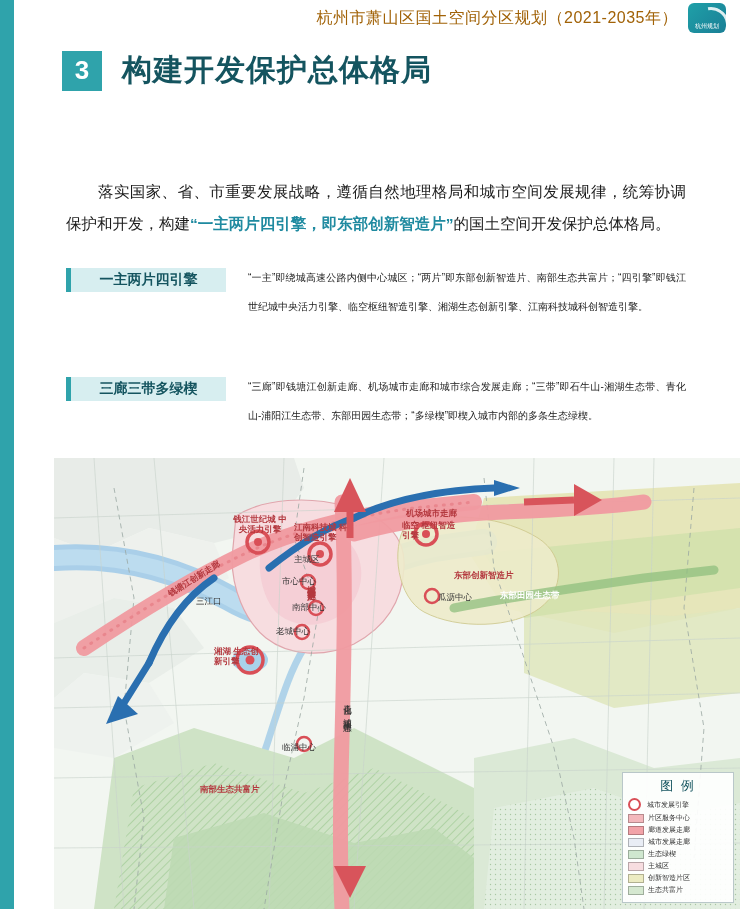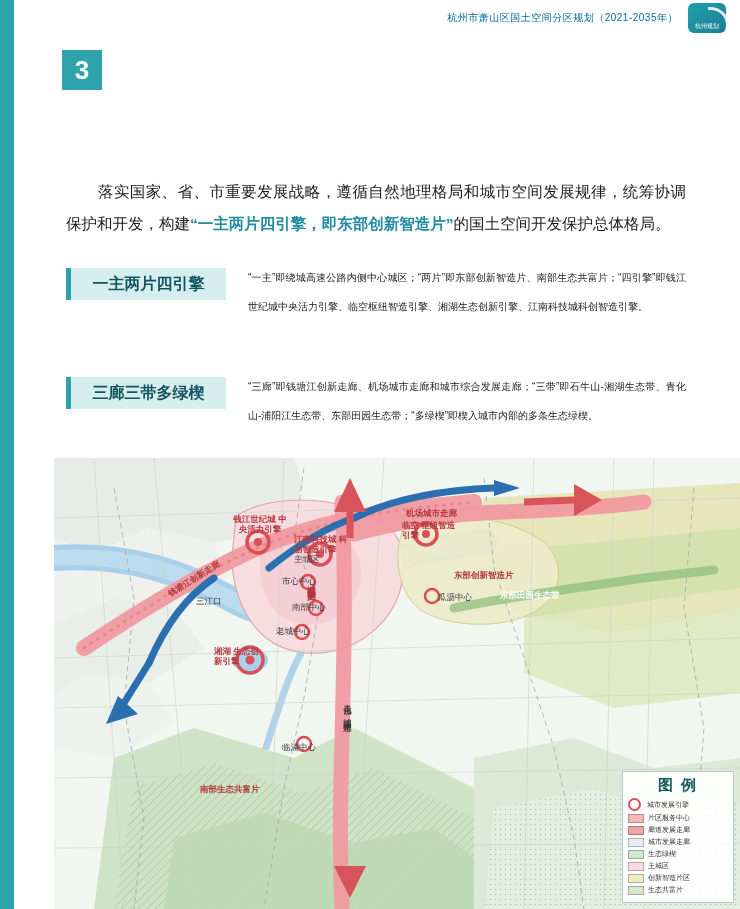--- a/index.html
+++ b/index.html
@@ -20,22 +20,22 @@
     position: absolute;
     top: 0; left: 0; right: 0;
     height: 36px;
     display: flex;
     align-items: center;
     justify-content: flex-end;
     padding-right: 14px;
     box-sizing: border-box;
   }
   .header-title {
-    font-size: 10px;
-    color: #0369a1;
+    font-size: 16px;
+    color: #a16207;
     letter-spacing: 0.5px;
     margin-right: 10px;
   }
   .header-logo {
     width: 38px;
     height: 30px;
     border-radius: 6px;
     background: linear-gradient(135deg, #1fa0a8, #1a7f96);
     position: relative;
     display: flex;
@@ -115,28 +115,28 @@
   .hl {
     color: #1f8aa0;
     font-weight: bold;
   }
 
   
   .callout {
     position: absolute;
     left: 66px;
     width: 160px;
-    height: 32px;
+    height: 24px;
     background: #d7eef0;
     border-left: 5px solid #2fa3ab;
     box-sizing: border-box;
     display: flex;
     align-items: center;
     justify-content: center;
-    font-size: 16px;
+    font-size: 14px;
     font-weight: bold;
     color: #14545f;
   }
   .callout-1 { top: 268px; }
   .callout-2 { top: 377px; }
 
   .callout-text {
     position: absolute;
     left: 248px;
     width: 438px;
@@ -186,22 +186,22 @@
     width: 112px;
     background: rgba(255,255,255,0.92);
     border: 1px solid #b9c7c9;
     padding: 4px 5px 5px 5px;
     box-sizing: border-box;
     font-size: 7px;
     color: #333;
   }
   .legend-title {
     text-align: center;
-    font-size: 15px;
-    font-weight: bold;
+    font-size: 13px;
+    font-weight: normal;
     color: #14545f;
     margin-bottom: 3px;
     letter-spacing: 2px;
   }
   .legend-row {
     display: flex;
     align-items: center;
     margin-bottom: 2px;
   }
   .legend-swatch {
@@ -227,20 +227,21 @@
 <div class="page-header">
   <div class="header-title">杭州市萧山区国土空间分区规划（2021-2035年）</div>
   <div class="header-logo">
     <span class="swoosh"></span>
     <span class="logo-text">杭州规划</span>
   </div>
 </div>
 
 <div class="section-heading">
   <div class="section-num">3</div>
+  <div class="section-title">构建开发保护总体格局</div>
 </div>
 
 <p class="intro-para">
   <span>落实国家、省、市重要发展战略，遵循自然地理格局和城市空间发展规律，统筹协调保护和开发，构建</span><span class="hl">“一主两片四引擎，即东部创新智造片”</span><span>的国土空间开发保护总体格局。</span>
 </p>
 
 <div class="callout callout-1">一主两片四引擎</div>
 <div class="callout-text callout-text-1">“一主”即绕城高速公路内侧中心城区；“两片”即东部创新智造片、南部生态共富片；“四引擎”即钱江世纪城中央活力引擎、临空枢纽智造引擎、湘湖生态创新引擎、江南科技城科创智造引擎。</div>
 
 <div class="callout callout-2">三廊三带多绿楔</div>
@@ -362,21 +363,21 @@
   </svg>
 
   <div class="map-label red rot" style="left:112px; top:132px; transform:rotate(-32deg);">钱塘江创新走廊</div>
   <div class="map-label red" style="left:352px; top:50px;">机场城市走廊</div>
   <div class="map-label red" style="left:400px; top:112px;">东部创新智造片</div>
   <div class="map-label white" style="left:446px; top:132px;">东部田园生态带</div>
   <div class="map-label red" style="left:176px; top:56px; width:60px; white-space:normal; line-height:10px;text-align:center;">钱江世纪城
 中央活力引擎</div>
   <div class="map-label red" style="left:348px; top:62px; width:60px; white-space:normal; line-height:10px;">临空
 枢纽智造引擎</div>
-  <div class="map-label red" style="left:240px; top:76px; width:58px; white-space:normal; line-height:10px;">江南科技城
+  <div class="map-label red" style="left:240px; top:64px; width:58px; white-space:normal; line-height:10px;">江南科技城
 科创智造引擎</div>
   <div class="map-label" style="left:240px; top:96px;">主城区</div>
   <div class="map-label red" style="left:160px; top:188px; width:52px; white-space:normal; line-height:10px;">湘湖
 生态创新引擎</div>
   <div class="map-label red vert" style="left:252px; top:120px;">城市综合发展走廊</div>
   <div class="map-label vert" style="left:288px; top:240px;">青化山-浦阳江生态带</div>
   <div class="map-label red" style="left:146px; top:326px;">南部生态共富片</div>
   <div class="map-label" style="left:228px; top:118px;">市心中心</div>
   <div class="map-label" style="left:238px; top:144px;">南部中心</div>
   <div class="map-label" style="left:222px; top:168px;">老城中心</div>

